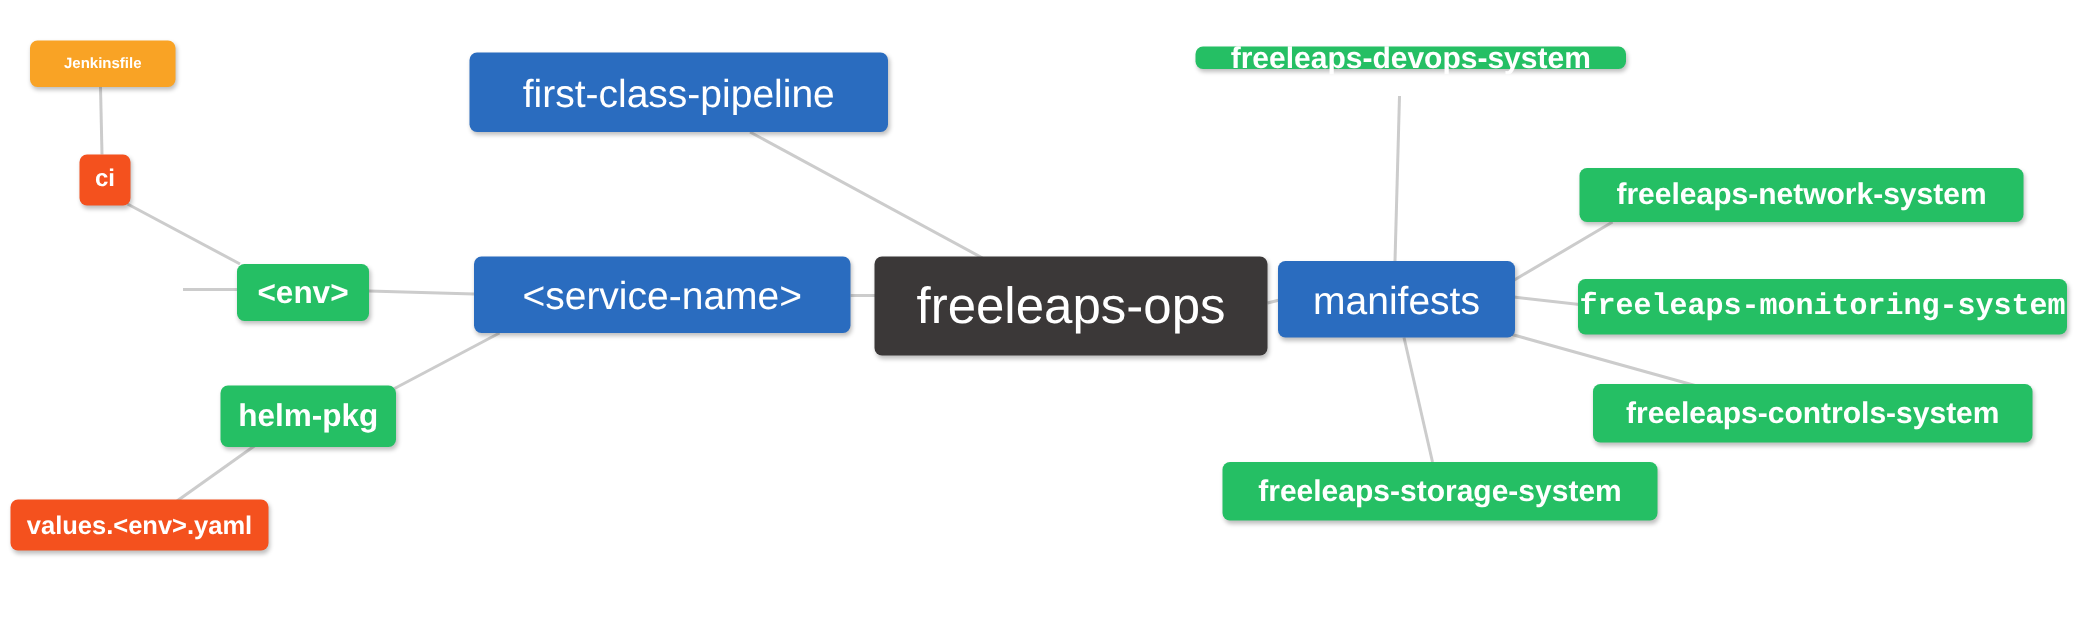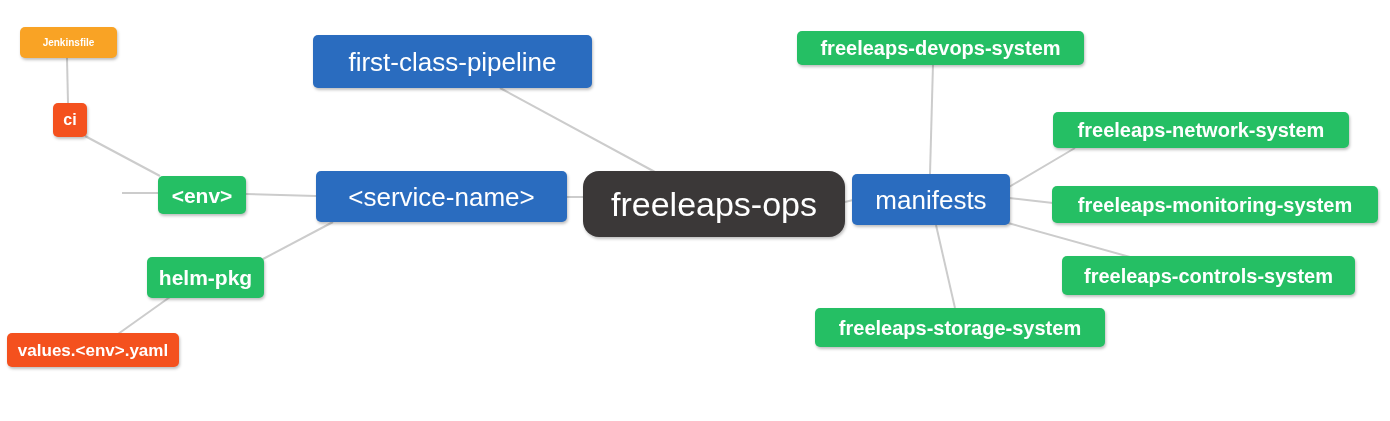--- a/index.html
+++ b/index.html
@@ -31,21 +31,21 @@
     border-radius: 5px;
     box-shadow: 1px 2px 3px rgba(0,0,0,0.25);
     cursor: pointer;
     box-sizing: border-box;
     line-height: 1;
   }
   .c-blue   { background: #2a6cbf; }
   .c-green  { background: #25bf64; }
   .c-red    { background: #f4511e; }
   .c-orange { background: #f9a325; }
-  .c-dark   { background: #3b3838; border-radius: 16px; }
+  .c-dark   { background: #3b3838; }
 
   .fs-root  { font-size: 34px; font-weight: 400; }
   .fs-big   { font-size: 26px; font-weight: 400; }
   .fs-sys   { font-size: 20px; font-weight: 700; }
   .fs-mid   { font-size: 21px; font-weight: 700; }
   .fs-small { font-size: 17px; font-weight: 700; }
   .fs-tiny  { font-size: 10px; font-weight: 700; }
 </style>
 </head>
 <body>
@@ -81,23 +81,23 @@
   <div class="node c-green fs-mid" style="left:147px; top:257px; width:117px; height:41px;">helm-pkg</div>
 
   <div class="node c-blue fs-big" style="left:313px; top:35px; width:279px; height:53px;">first-class-pipeline</div>
 
   <div class="node c-blue fs-big" style="left:316px; top:171px; width:251px; height:51px;">&lt;service-name&gt;</div>
 
   <div class="node c-dark fs-root" style="left:583px; top:171px; width:262px; height:66px;">freeleaps-ops</div>
 
   <div class="node c-blue fs-big" style="left:852px; top:174px; width:158px; height:51px;">manifests</div>
 
-  <div class="node c-green fs-sys" style="left:797px; top:31px; width:287px; height:34px;">freeleaps-devops-system</div>
+  <div class="node c-green fs-sys" style="left:797px; top:31px; width:287px; height:15px;">freeleaps-devops-system</div>
 
   <div class="node c-green fs-sys" style="left:1053px; top:112px; width:296px; height:36px;">freeleaps-network-system</div>
 
-  <div class="node c-green fs-sys" style="left:1052px; top:186px; width:326px; height:37px;">freeleaps-monitoring-system</div>
+  <div class="node c-green fs-sys" style="left:1052px; top:186px; width:326px; height:37px;font-family:Liberation Mono, monospace;">freeleaps-monitoring-system</div>
 
   <div class="node c-green fs-sys" style="left:1062px; top:256px; width:293px; height:39px;">freeleaps-controls-system</div>
 
   <div class="node c-green fs-sys" style="left:815px; top:308px; width:290px; height:39px;">freeleaps-storage-system</div>
 
 </div>
 
 </body></html>

